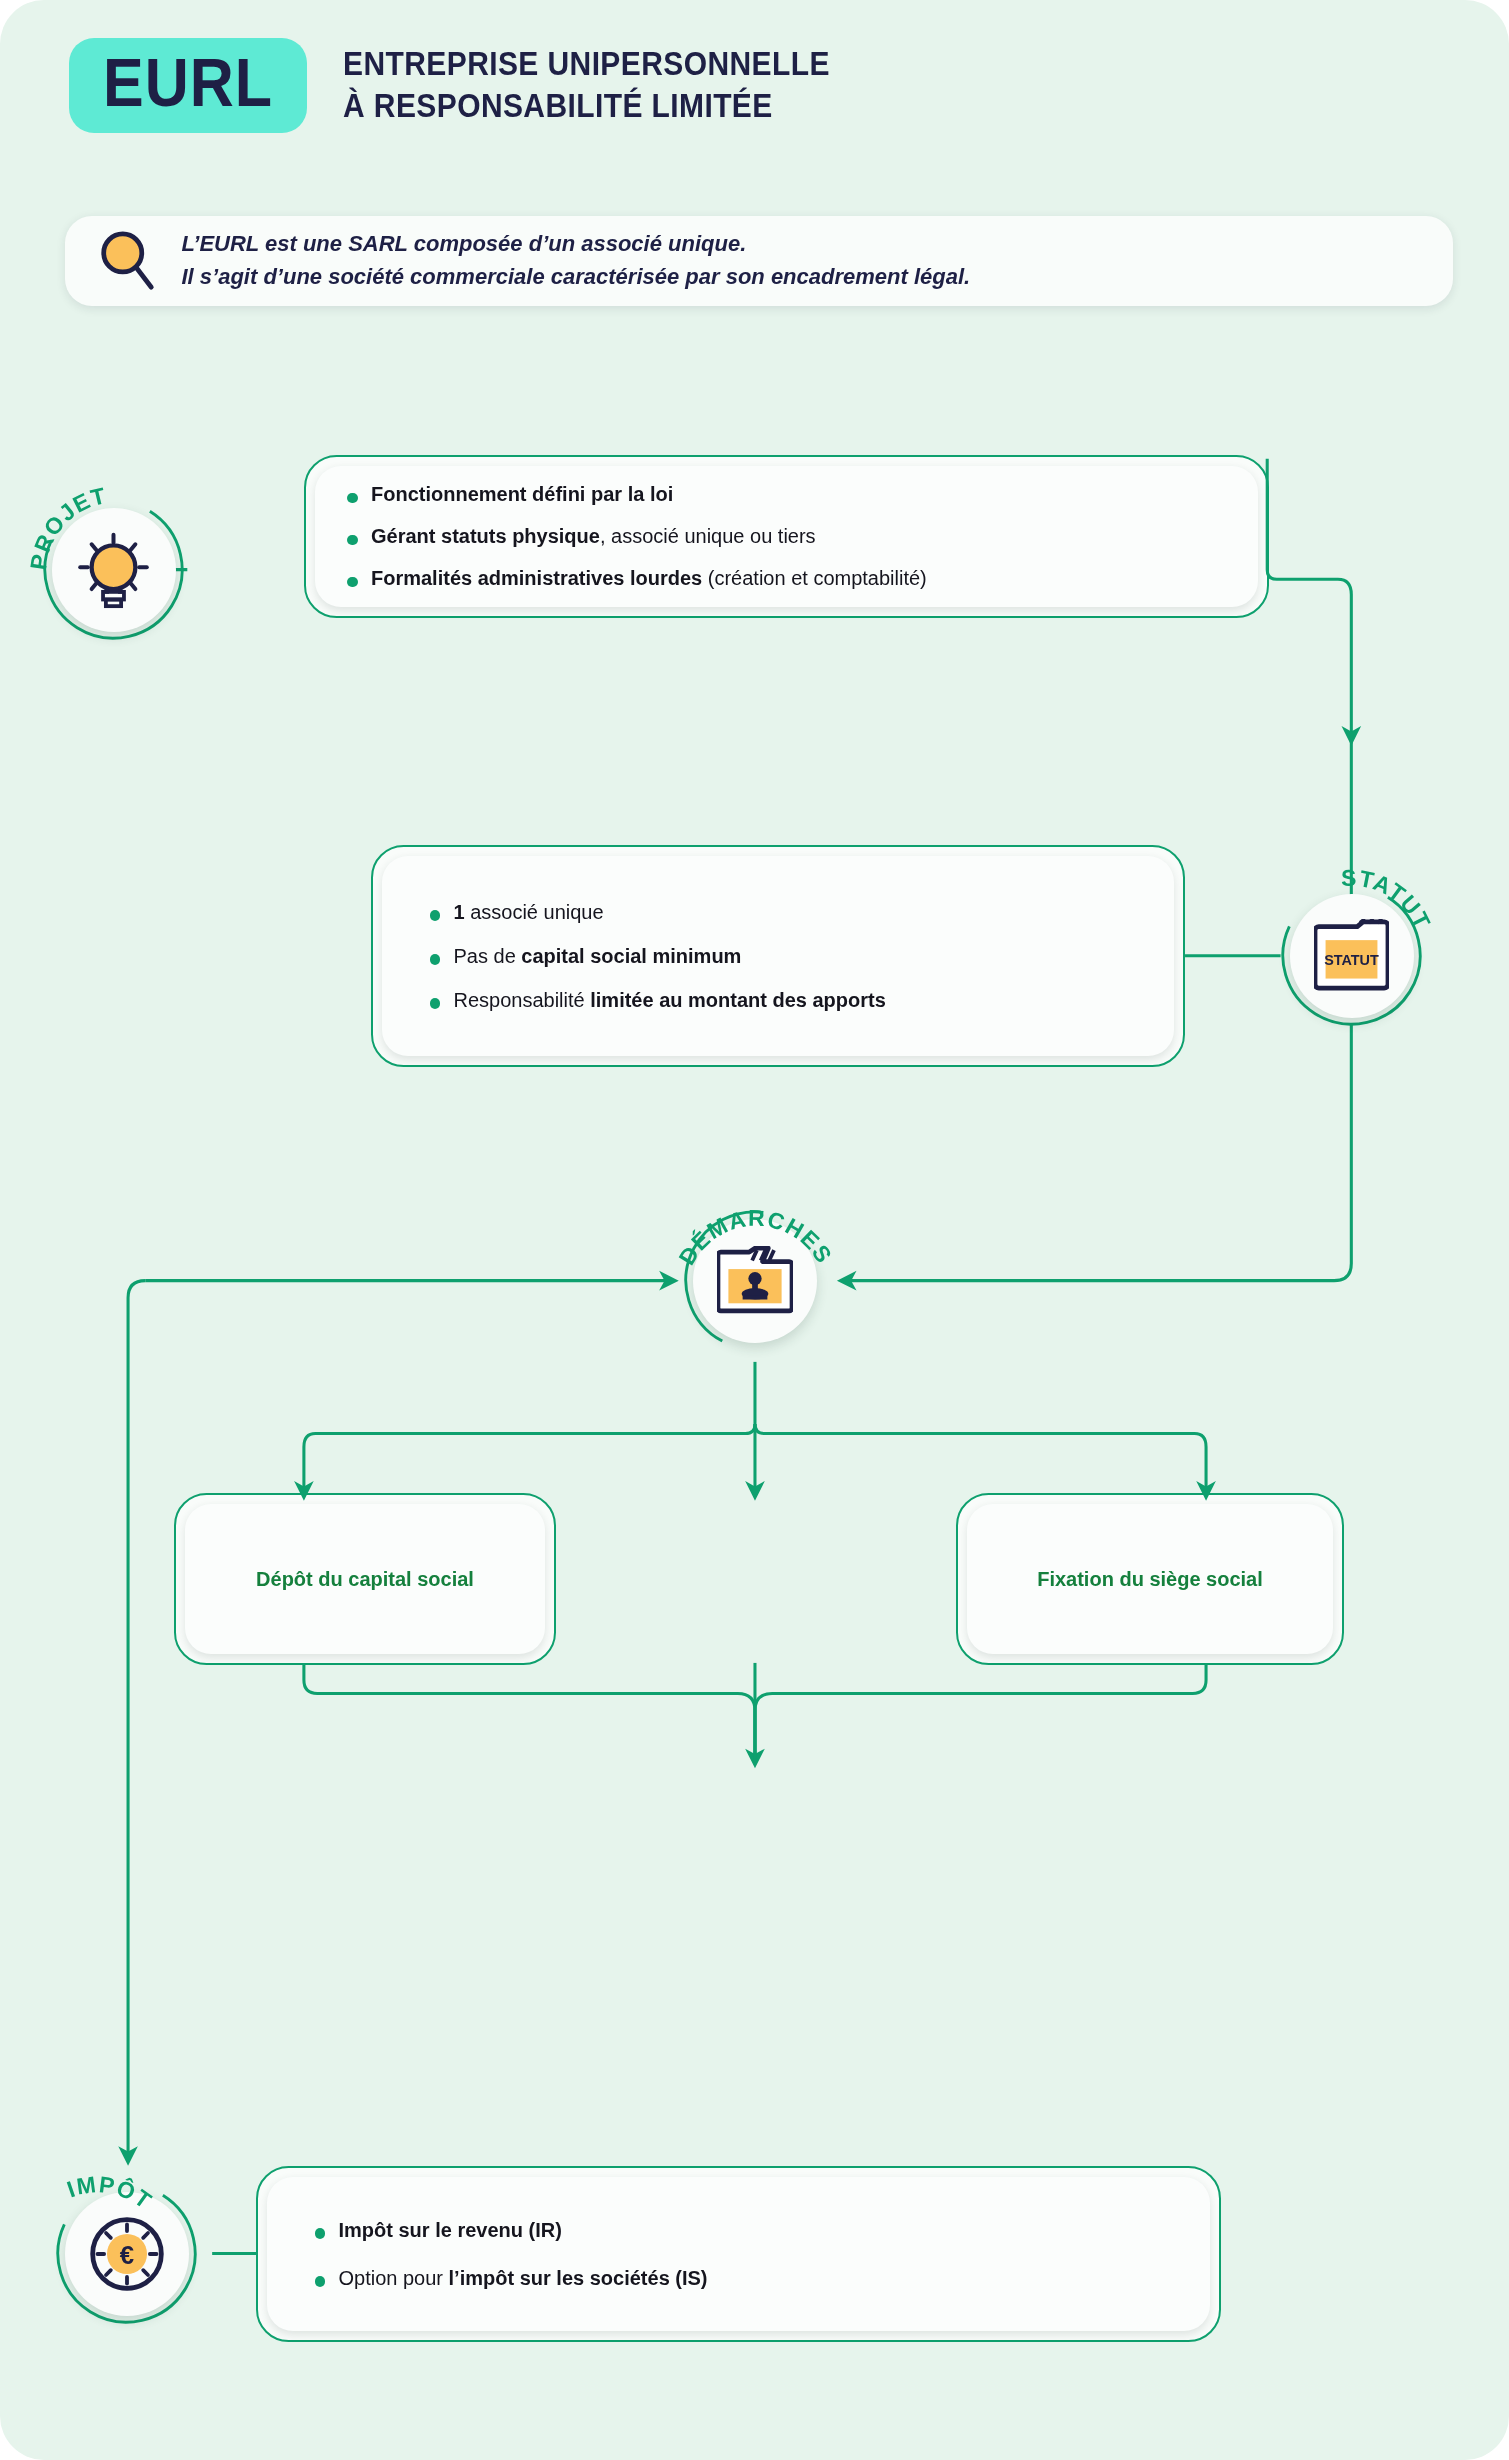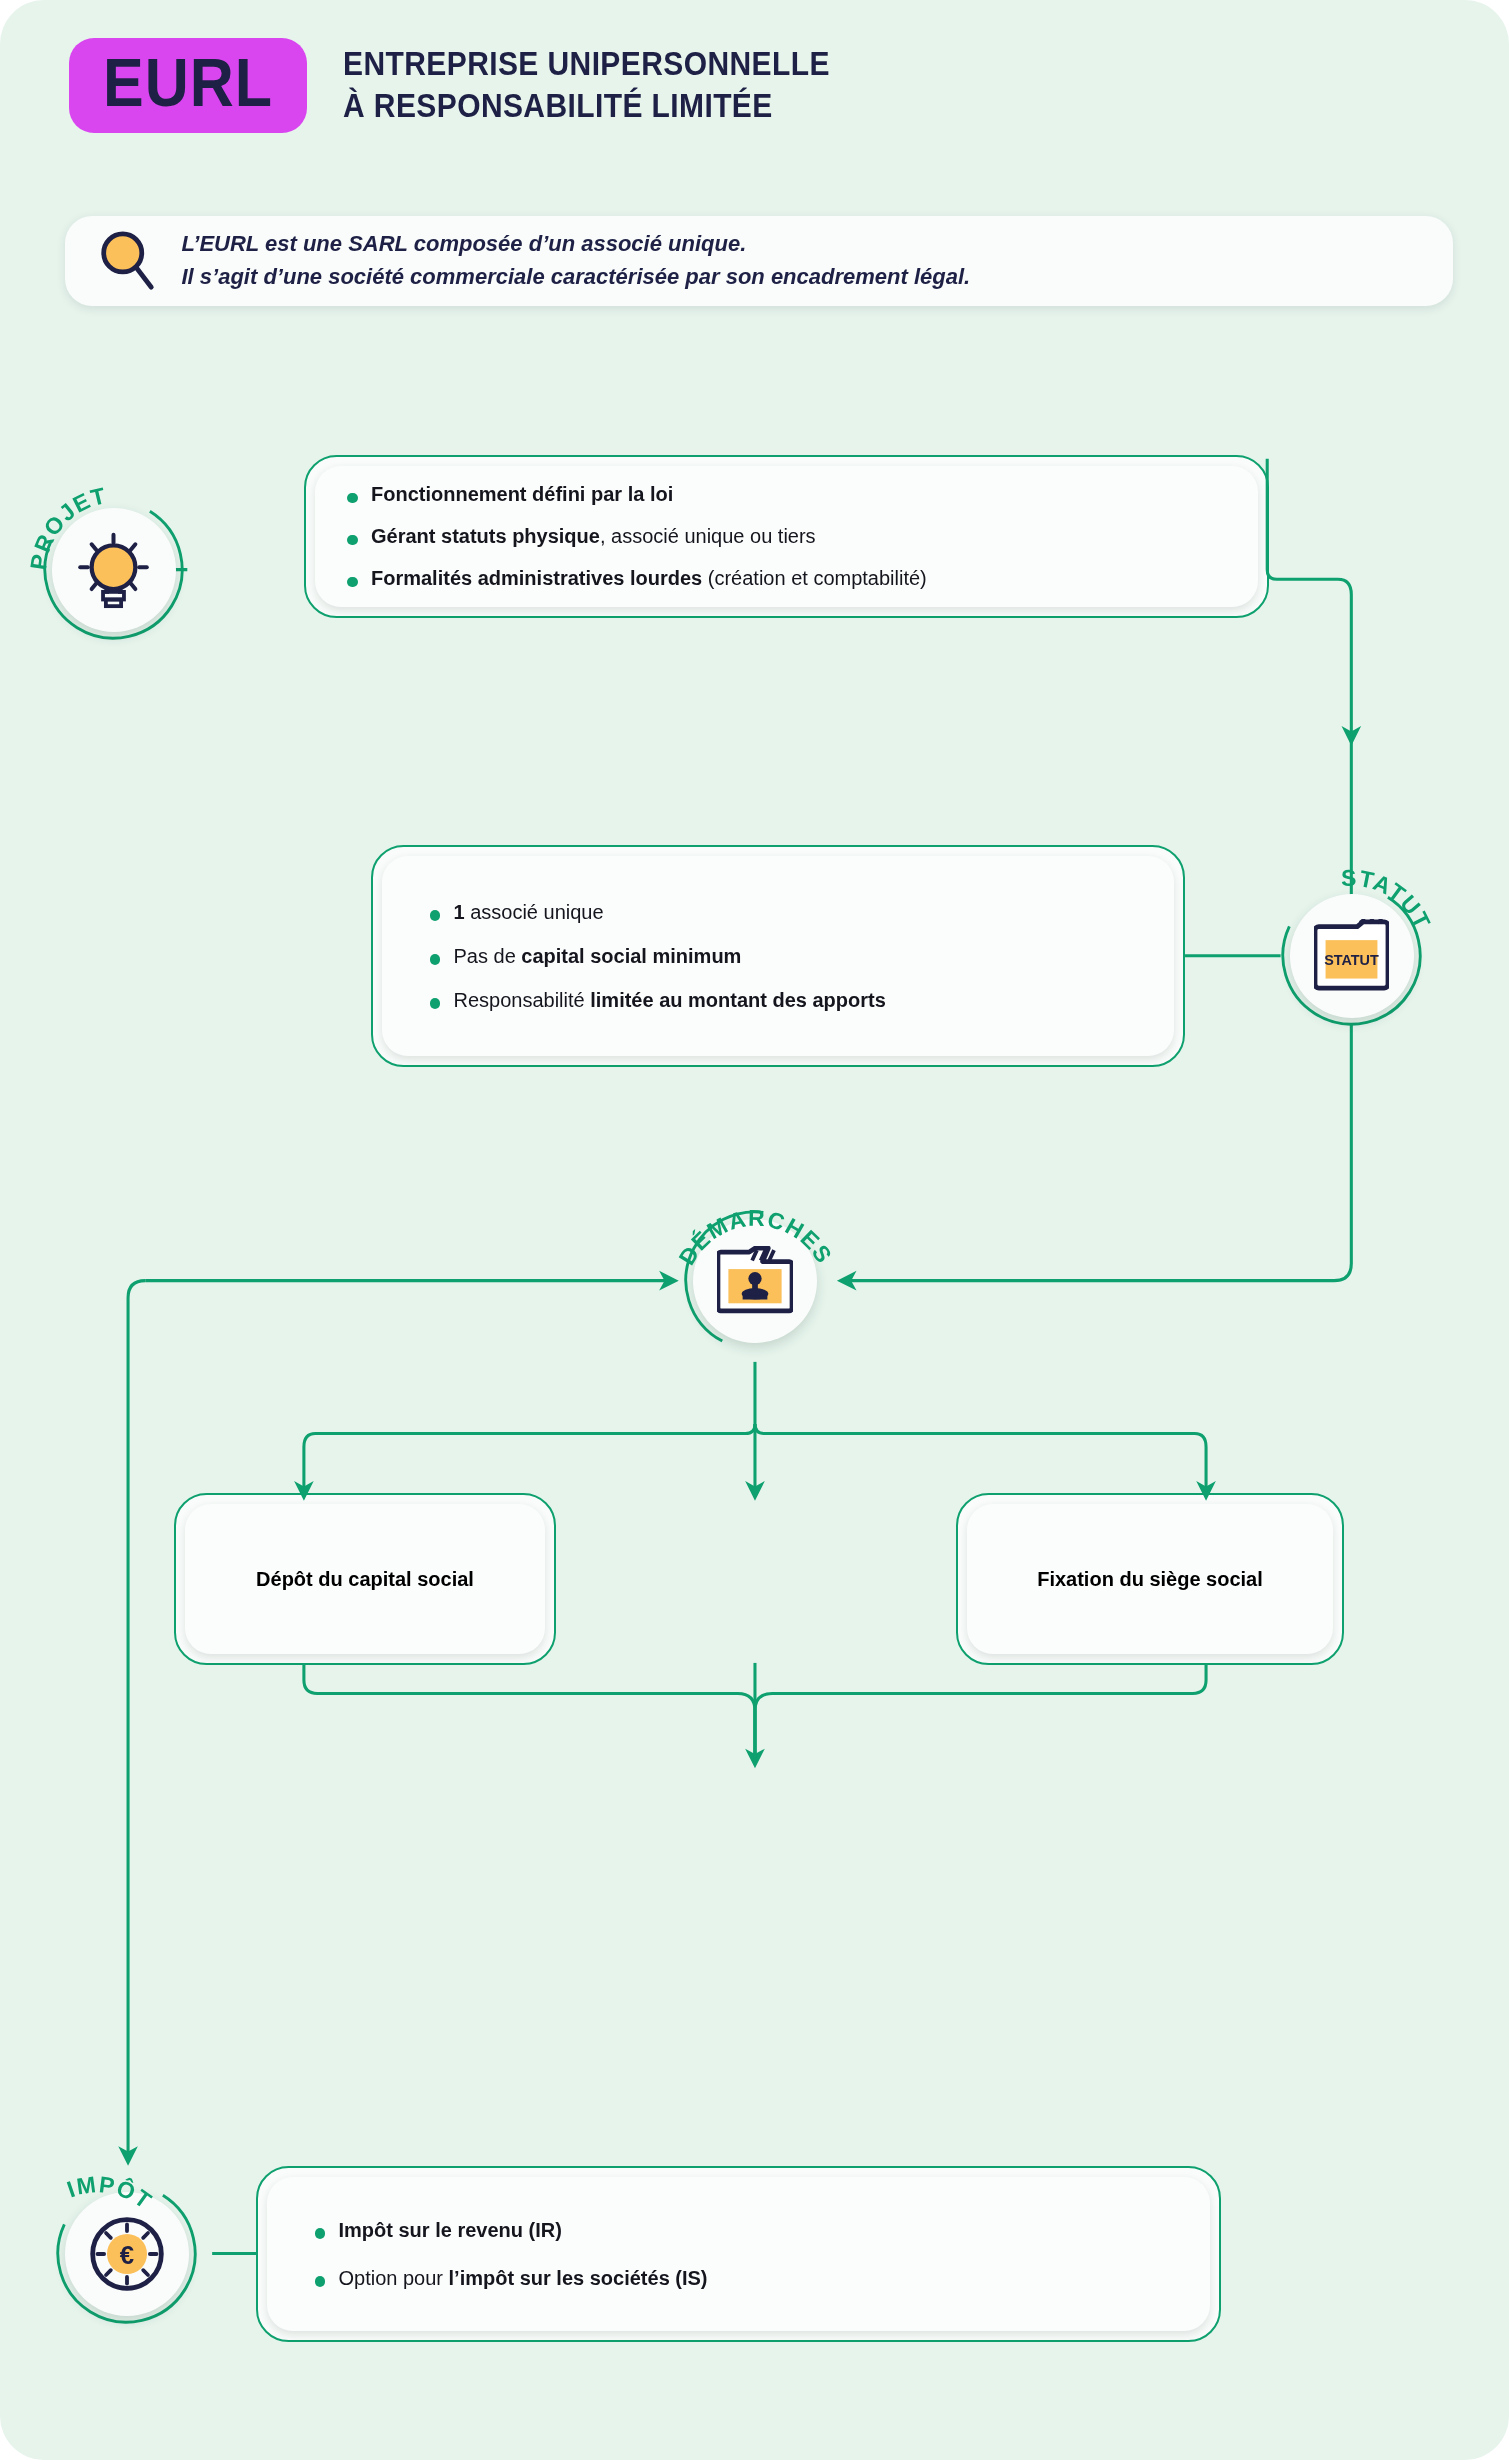--- a/index.html
+++ b/index.html
@@ -15,21 +15,21 @@
     background:#e6f4ec;
     border-radius:44px;
     overflow:hidden;
   }
   
   #header{
     position:absolute; left:69px; top:38px;
     display:flex; align-items:center; gap:36px;
   }
   #eurl-badge{
-    background:#d946ef;
+    background:#5eead4;
     border-radius:25px;
     padding:15.3px 34px 19px;
     display:flex; align-items:center; justify-content:center;
   }
   #eurl-badge span{
     font-size:61px; font-weight:bold; letter-spacing:1px;
     color:#1e2045; line-height:1;
     transform:scaleY(1.12);
     display:inline-block;
   }
@@ -84,21 +84,21 @@
   .node-wrap{ position:absolute; width:143px; height:143px; z-index:6; }
   .ring{ position:absolute; inset:0; }
   .arc-label{ position:absolute; inset:-32.5px; z-index:7; pointer-events:none; }
   .arc-label text{
     font-family:"Liberation Sans", sans-serif;
     font-size:24px; font-weight:bold; fill:#0ea06e;
     letter-spacing:1.4px;
   }
   
   .sbox-label{
-    text-align:center; font-weight:bold; font-size:20px; color:#000000;
+    text-align:center; font-weight:bold; font-size:20px; color:#15803d;
   }
   
   #decl-title{
     color:#0ea06e; font-weight:bold; font-size:23px;
     text-align:center; letter-spacing:0.5px; margin-bottom:19px;
   }
   
   #wires{ position:absolute; left:0; top:0; width:1509px; height:2460px; z-index:1; pointer-events:none; }
 </style>
 </head>

